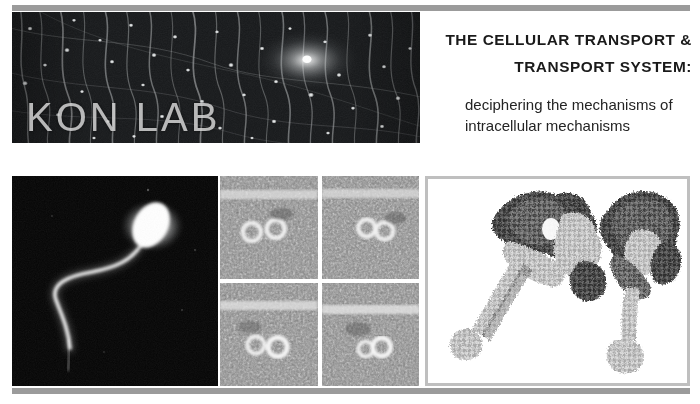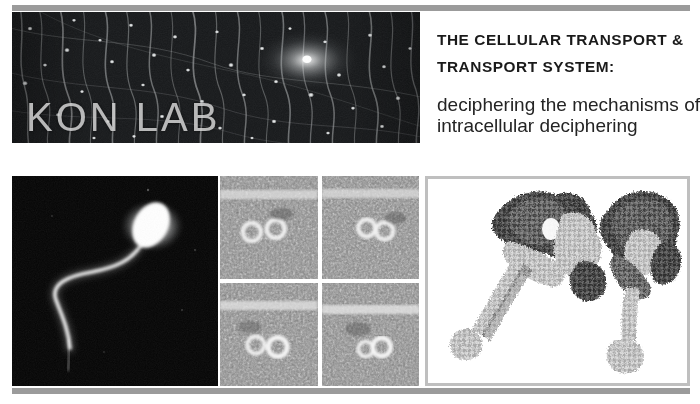--- a/index.html
+++ b/index.html
@@ -76,31 +76,33 @@
     width: 255px;
   }
   .title-line {
     font-family: "Liberation Sans", sans-serif;
     font-weight: bold;
     font-size: 15.4px;
     letter-spacing: 0.55px;
     color: #1a1a1a;
     line-height: 27px;
     white-space: nowrap;
+    text-align: right;
   }
   #subtitle-block {
     margin-top: 14px;
   }
   .subtitle-line {
     font-family: "Liberation Sans", sans-serif;
-    font-size: 19px;
+    font-size: 15px;
     font-weight: 400;
     color: #242424;
     line-height: 21px;
     white-space: nowrap;
+    margin-left: 28px;
   }
 
   
   #bottom-row {
     position: absolute;
     left: 12px;
     top: 176px;
     width: 678px;
     height: 210px;
   }
@@ -275,21 +277,21 @@
     </svg>
 
     <div id="watermark">KON LAB</div>
   </div>
 
   <div id="headline-block">
     <div class="title-line">THE CELLULAR TRANSPORT &amp;</div>
     <div class="title-line">TRANSPORT SYSTEM:</div>
     <div id="subtitle-block">
       <div class="subtitle-line">deciphering the mechanisms of</div>
-      <div class="subtitle-line">intracellular deciphering</div>
+      <div class="subtitle-line">intracellular mechanisms</div>
     </div>
   </div>
 
   <div id="bottom-row">
 
     <div id="cell-panel">
       <svg viewBox="0 0 206 210" preserveAspectRatio="none">
         <defs>
           <radialGradient id="headGlow" cx="50%" cy="50%" r="50%">
             <stop offset="0%" stop-color="#ffffff" stop-opacity="1"></stop>

